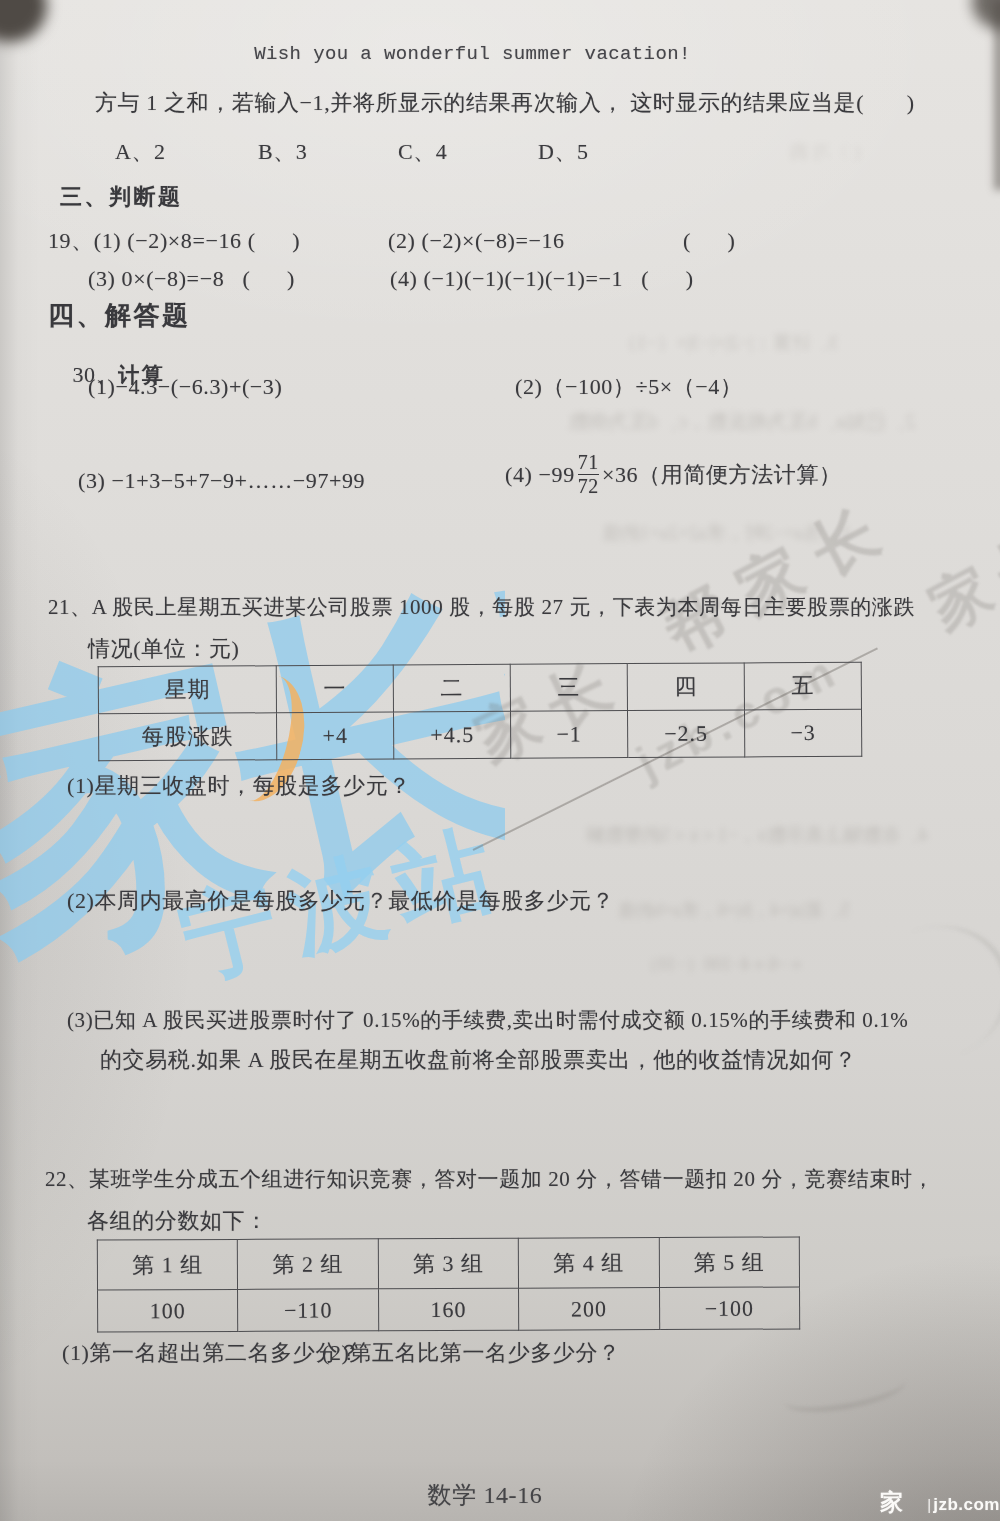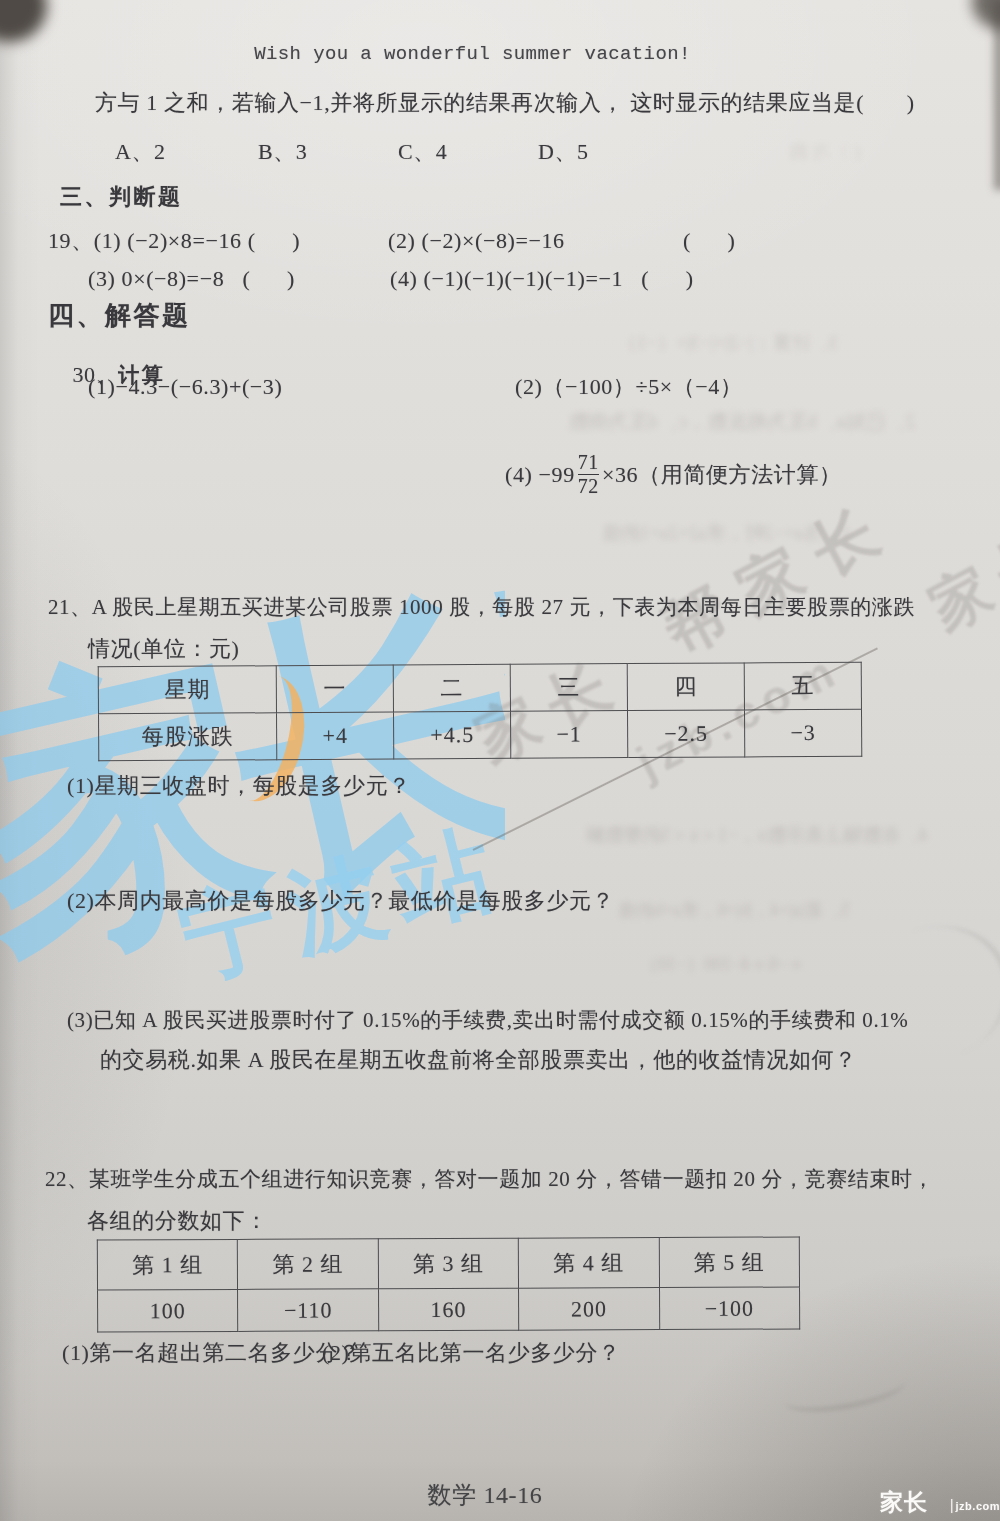--- a/index.html
+++ b/index.html
@@ -84,20 +84,21 @@
   <div class="t" style="left:390px;top:264px;">(4) (−1)(−1)(−1)(−1)=−1   (      )</div>
 
   <div class="t heavy" style="left:48px;top:298px;font-size:26px;">四、解答题</div>
 
   <div class="t" style="left:48px;top:331px;">
     <span>30、</span><span class="heavy" style="font-size:21px;">计算</span>
   </div>
 
   <div class="t" style="left:88px;top:372px;">(1)−4.3−(−6.3)+(−3)</div>
   <div class="t" style="left:515px;top:372px;">(2)（−100）÷5×（−4）</div>
+  <div class="t" style="left:78px;top:466px;">(3) −1+3−5+7−9+……−97+99</div>
 
   <div class="t" style="left:505px;top:452px;display:flex;align-items:center;">
     <span>(4) −99</span><span class="frac"><span>71</span><span class="bar"></span><span>72</span></span><span>×36（用简便方法计算）</span>
   </div>
 
   <div class="t" style="left:48px;top:594px;font-size:21px;">21、A 股民上星期五买进某公司股票 1000 股，每股 27 元，下表为本周每日主要股票的涨跌</div>
   <div class="t" style="left:88px;top:634px;">情况(单位：元)</div>
 
   <table class="paper-table" style="left:98px;top:664px;width:757px;height:94px;table-layout:fixed;">
     <tbody>
@@ -148,20 +149,20 @@
     </table>
 
   <div class="t" style="left:62px;top:1338px;">(1)第一名超出第二名多少分？</div>
   <div class="t" style="left:322px;top:1338px;">(2)第五名比第一名少多少分？</div>
 
   <div class="t" style="left:0px;top:1480px;width:970px;text-align:center;font-size:24px;color:#454548;">数学 14-16</div>
 
   <div class="logo" style="left:880px;top:1487px;display:flex;align-items:baseline;">
     <span style="font-weight:700;font-size:23px;letter-spacing:1px;">家长帮</span>
     <span style="font-size:15px;margin:0 2px 0 3px;opacity:0.9;">|</span>
-    <span style="font-weight:700;font-size:11px;letter-spacing:0.5px;">jzb.com</span>
+    <span style="font-weight:700;font-size:17px;letter-spacing:0.5px;">jzb.com</span>
   </div>
 
   <div class="vignette" style="left:-28px;top:-30px;width:75px;height:72px;border-radius:50%;"></div>
   <div class="vignette" style="left:972px;top:-26px;width:62px;height:56px;border-radius:50%;opacity:0.8;"></div>
   <div class="vignette" style="left:994px;top:0px;width:12px;height:190px;opacity:0.5;filter:blur(4px);"></div>
 
 </div>
 
 </body></html>

